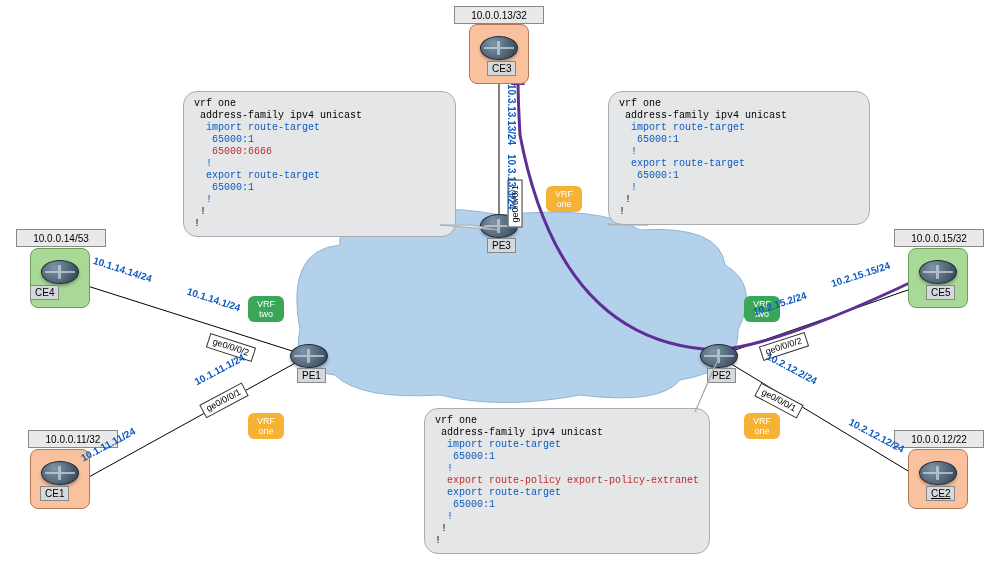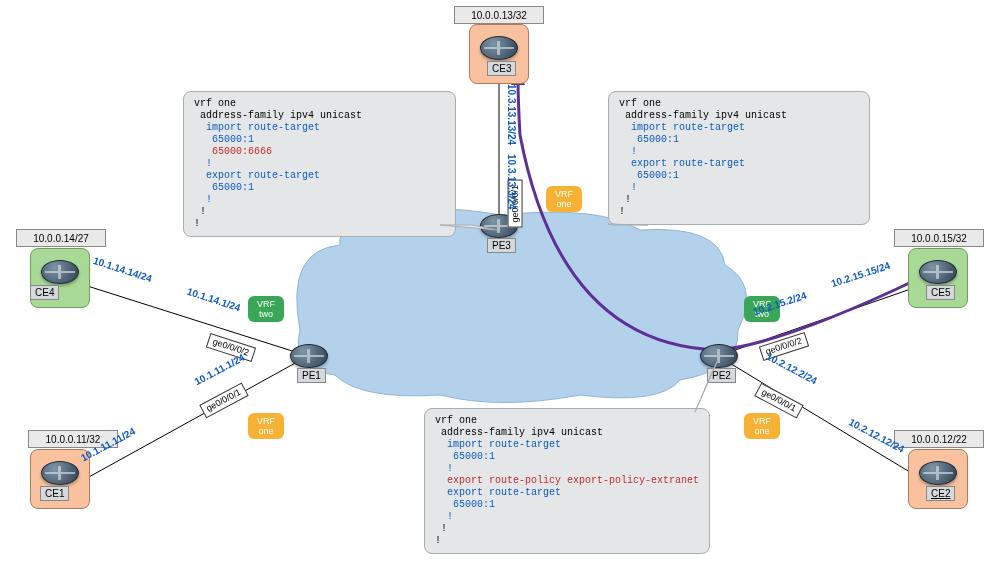--- a/index.html
+++ b/index.html
@@ -96,21 +96,21 @@
     font-size: 10px;
     font-weight: bold;
     white-space: nowrap;
   }
 
   
   .config {
     position: absolute;
     background: #e4e6e8;
     border: 1px solid #a9acb0;
-    border-radius: 8px;
+    border-radius: 14px;
     font-family: "Consolas", "Courier New", monospace;
     font-size: 10px;
     line-height: 12px;
     padding: 6px 10px 6px 10px;
     white-space: pre;
   }
   .cfg-kw   { color: #0d5bbd; }
   .cfg-red  { color: #c22b2b; }
   .cfg-plain{ color: #000; }
 
@@ -165,21 +165,21 @@
     <line x1="928" y1="483" x2="718" y2="356"></line>
   </g>
 
   <g stroke="#5e2f96" stroke-width="3" fill="none">
     <path d="M 920 278 Q 780 345 718 350 Q 560 345 520 135 Q 518 100 518 78"></path>
     <polygon points="518,68 511,85 525,85" fill="#5e2f96" stroke="none"></polygon>
   </g>
 </svg>
 
 <div class="ip-label" style="left:454px; top:6px;">10.0.0.13/32</div>
-<div class="ip-label" style="left:16px;  top:229px;">10.0.0.14/27</div>
+<div class="ip-label" style="left:16px;  top:229px;">10.0.0.14/53</div>
 <div class="ip-label" style="left:28px;  top:430px;">10.0.0.11/32</div>
 <div class="ip-label" style="left:894px; top:229px;">10.0.0.15/32</div>
 <div class="ip-label" style="left:894px; top:430px;">10.0.0.12/22</div>
 
 <div class="ce-box color-orange" style="left:469px; top:24px;"></div>
 <div class="ce-box color-green" style="left:30px;  top:248px;"></div>
 <div class="ce-box color-orange" style="left:30px;  top:449px;"></div>
 <div class="ce-box color-green" style="left:908px; top:248px;"></div>
 <div class="ce-box color-orange" style="left:908px; top:449px;"></div>
 

